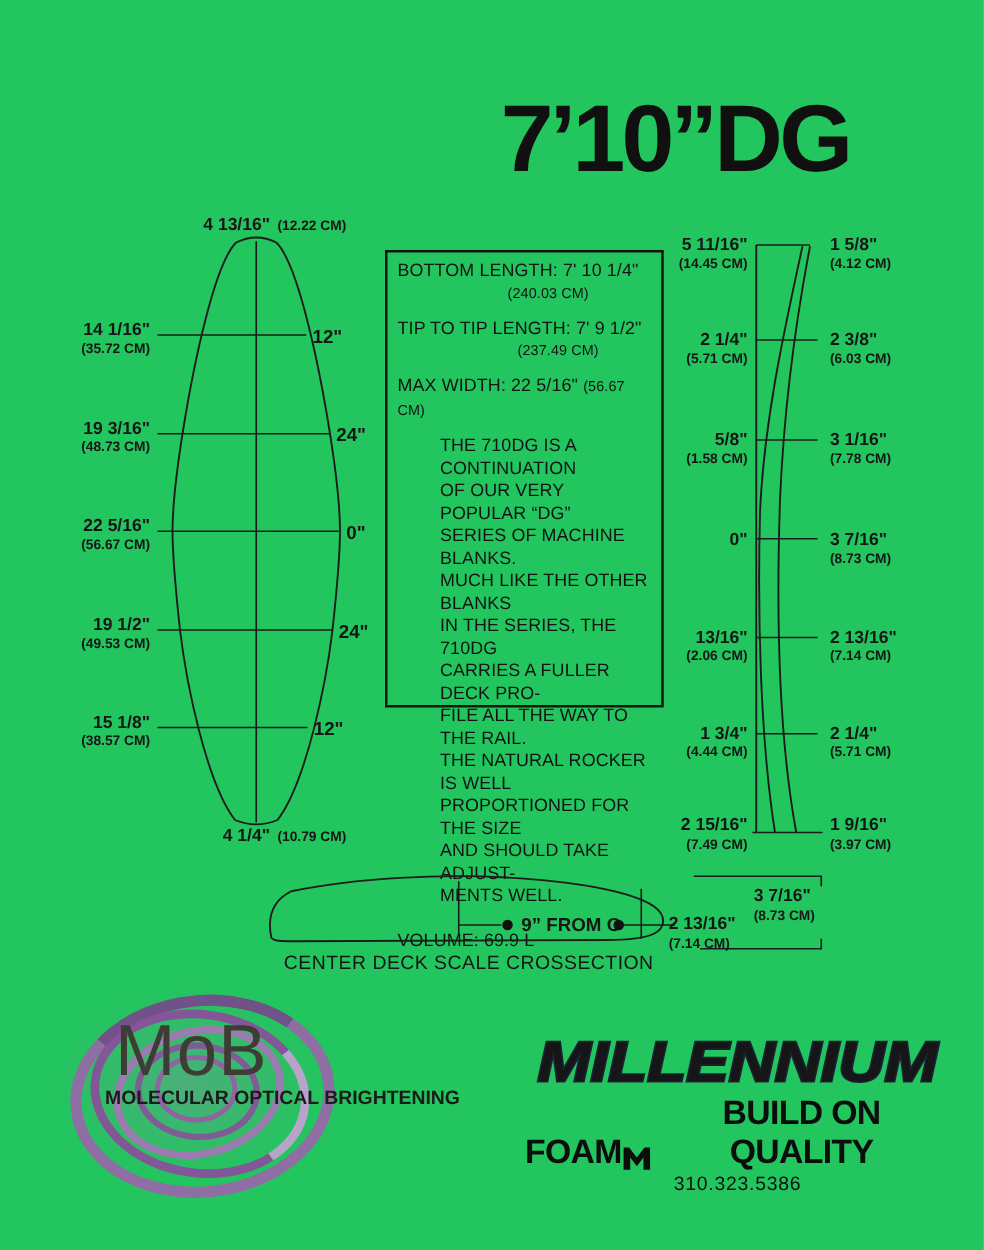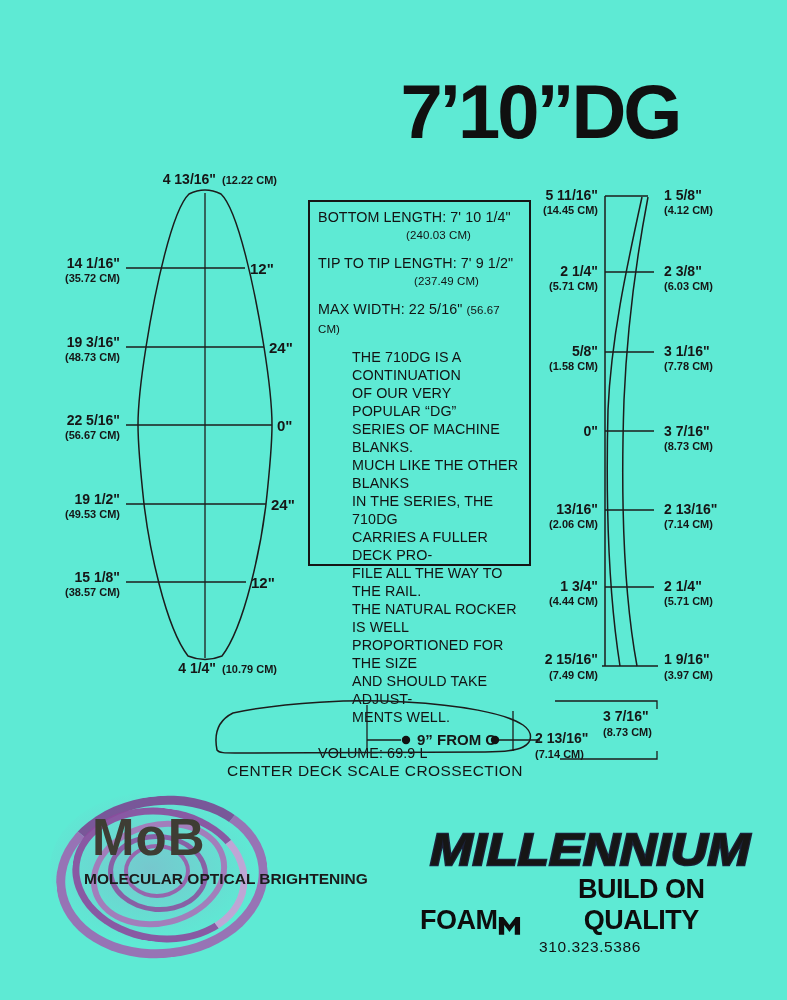--- a/index.html
+++ b/index.html
@@ -1,17 +1,17 @@
 <!DOCTYPE html>
 <html><head>
 <meta charset="utf-8">
 <style>
   html,body{margin:0;padding:0;}
   body{background:#e8e8e8;font-family:"Liberation Sans",sans-serif;}
-  #page{position:relative;width:787px;height:1000px;background:#5eead4;overflow:hidden;margin:0 auto;color:#1b1b1b;}
+  #page{position:relative;width:787px;height:1000px;background:#22c55e;overflow:hidden;margin:0 auto;color:#1b1b1b;}
   .abs{position:absolute;}
 
   
   #title{left:320px;top:68px;width:440px;text-align:center;
          font-size:76px;font-weight:800;letter-spacing:-3px;color:#101010;}
 
   
   svg text{font-family:"Liberation Sans",sans-serif;fill:#161616;}
   .tin{font-size:14px;font-weight:700;}
   .tcm{font-size:11px;font-weight:700;}
@@ -38,21 +38,21 @@
   
   #mob{left:50px;top:790px;width:310px;height:160px;}
   .ring{position:absolute;border-radius:50%;}
   #mob-glow{left:0;top:2px;width:208px;height:152px;border-radius:50%;
             background:radial-gradient(ellipse at 48% 50%, rgba(172,120,190,0.30), rgba(255,255,255,0) 72%);}
   #mob-r1{left:6px;top:6px;width:194px;height:144px;border:9px solid #a160b0;transform:rotate(-6deg);opacity:.85;border-top-color:#7d3f8f;}
   #mob-r2{left:22px;top:18px;width:162px;height:120px;border:7px solid #8d4b9e;border-right-color:#c9a0d6;transform:rotate(8deg);opacity:.9;}
   #mob-r3{left:40px;top:32px;width:126px;height:92px;border:6px solid #a873b8;transform:rotate(-14deg);opacity:.9;}
   #mob-r4{left:58px;top:44px;width:90px;height:68px;border:5px solid #8d4b9e;transform:rotate(4deg);opacity:.85;}
   #mob-r5{left:74px;top:54px;width:58px;height:46px;border:4px solid #9a5aa9;opacity:.9;}
-  #mob-word{position:absolute;left:42px;top:22px;font-size:51px;line-height:1;font-weight:700;
+  #mob-word{position:absolute;left:42px;top:22px;font-size:58px;line-height:1;font-weight:400;
             letter-spacing:1px;color:#3e3d34;}
   #mob-tag{position:absolute;left:34px;top:80px;width:300px;font-size:15.5px;font-weight:700;
            color:#1b1b1b;white-space:nowrap;}
 
   
   #mil{left:420px;top:826px;width:340px;text-align:center;}
   #mil-foamline{display:flex;align-items:flex-end;justify-content:center;gap:1px;
                 font-size:27px;font-weight:800;letter-spacing:-0.5px;color:#0d0d0d;margin-top:-4px;}
   #mil-email{font-size:15.5px;letter-spacing:0.4px;margin-top:6px;color:#111;}
   #mil-phone{font-size:15.5px;letter-spacing:0.6px;margin-top:2px;color:#111;}

